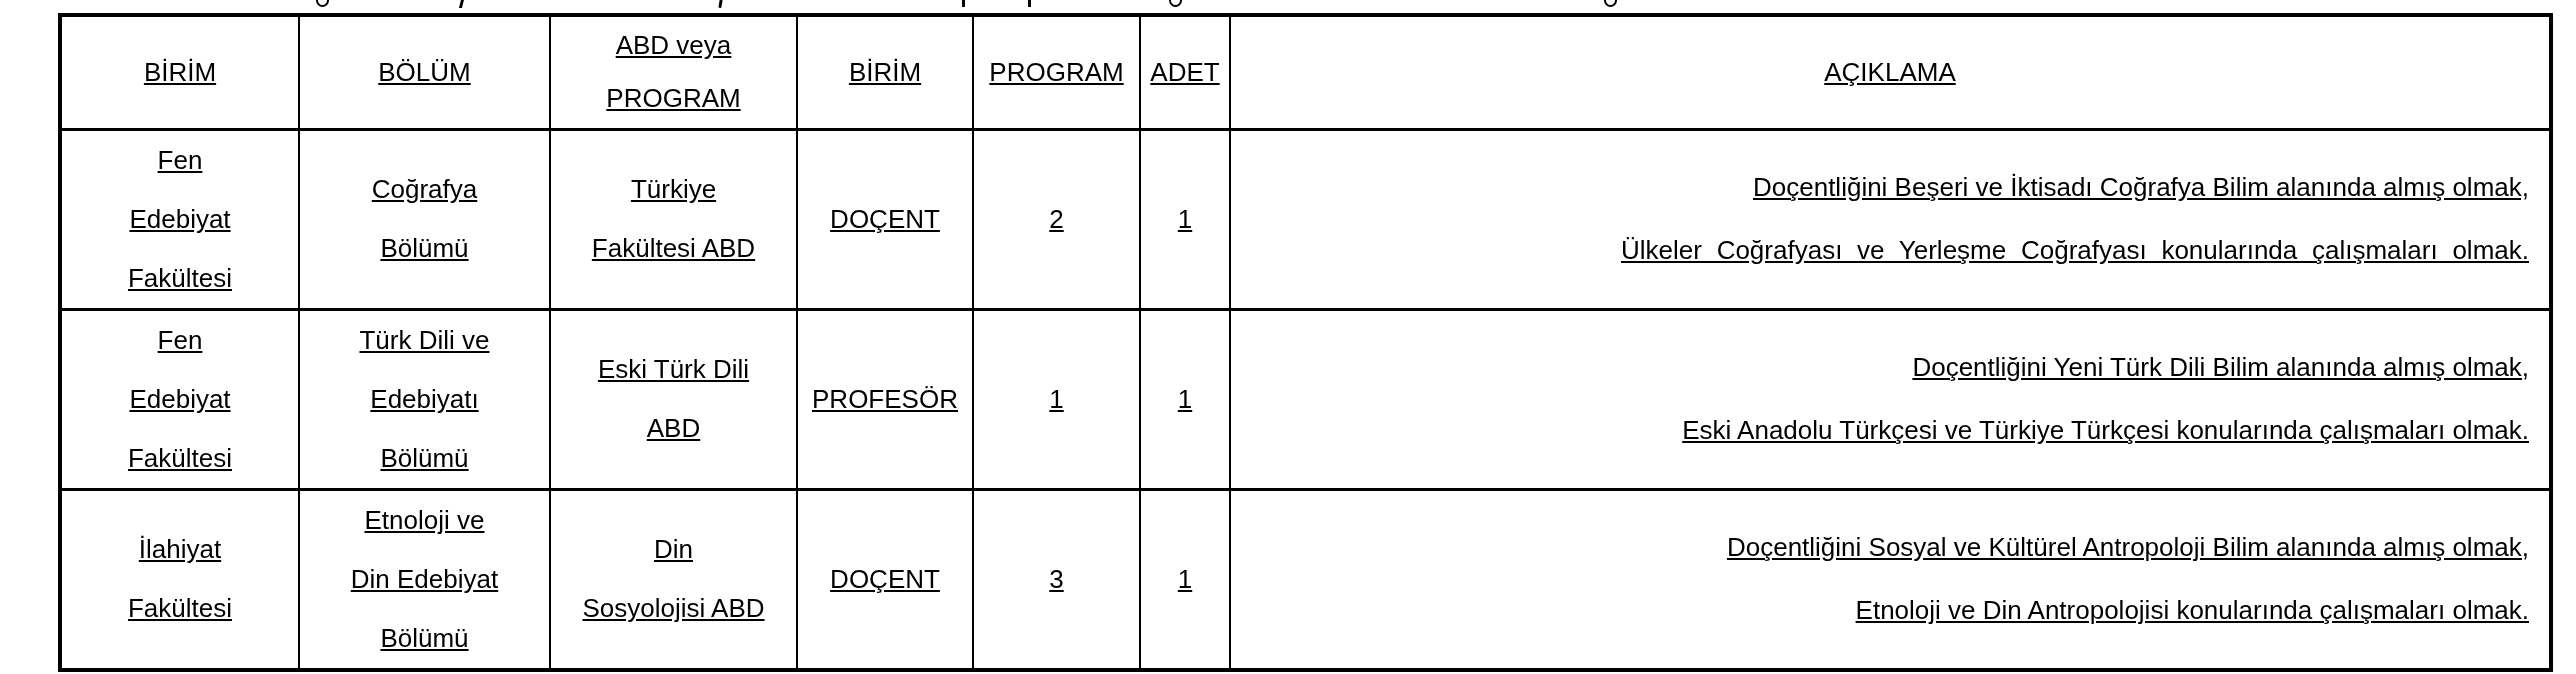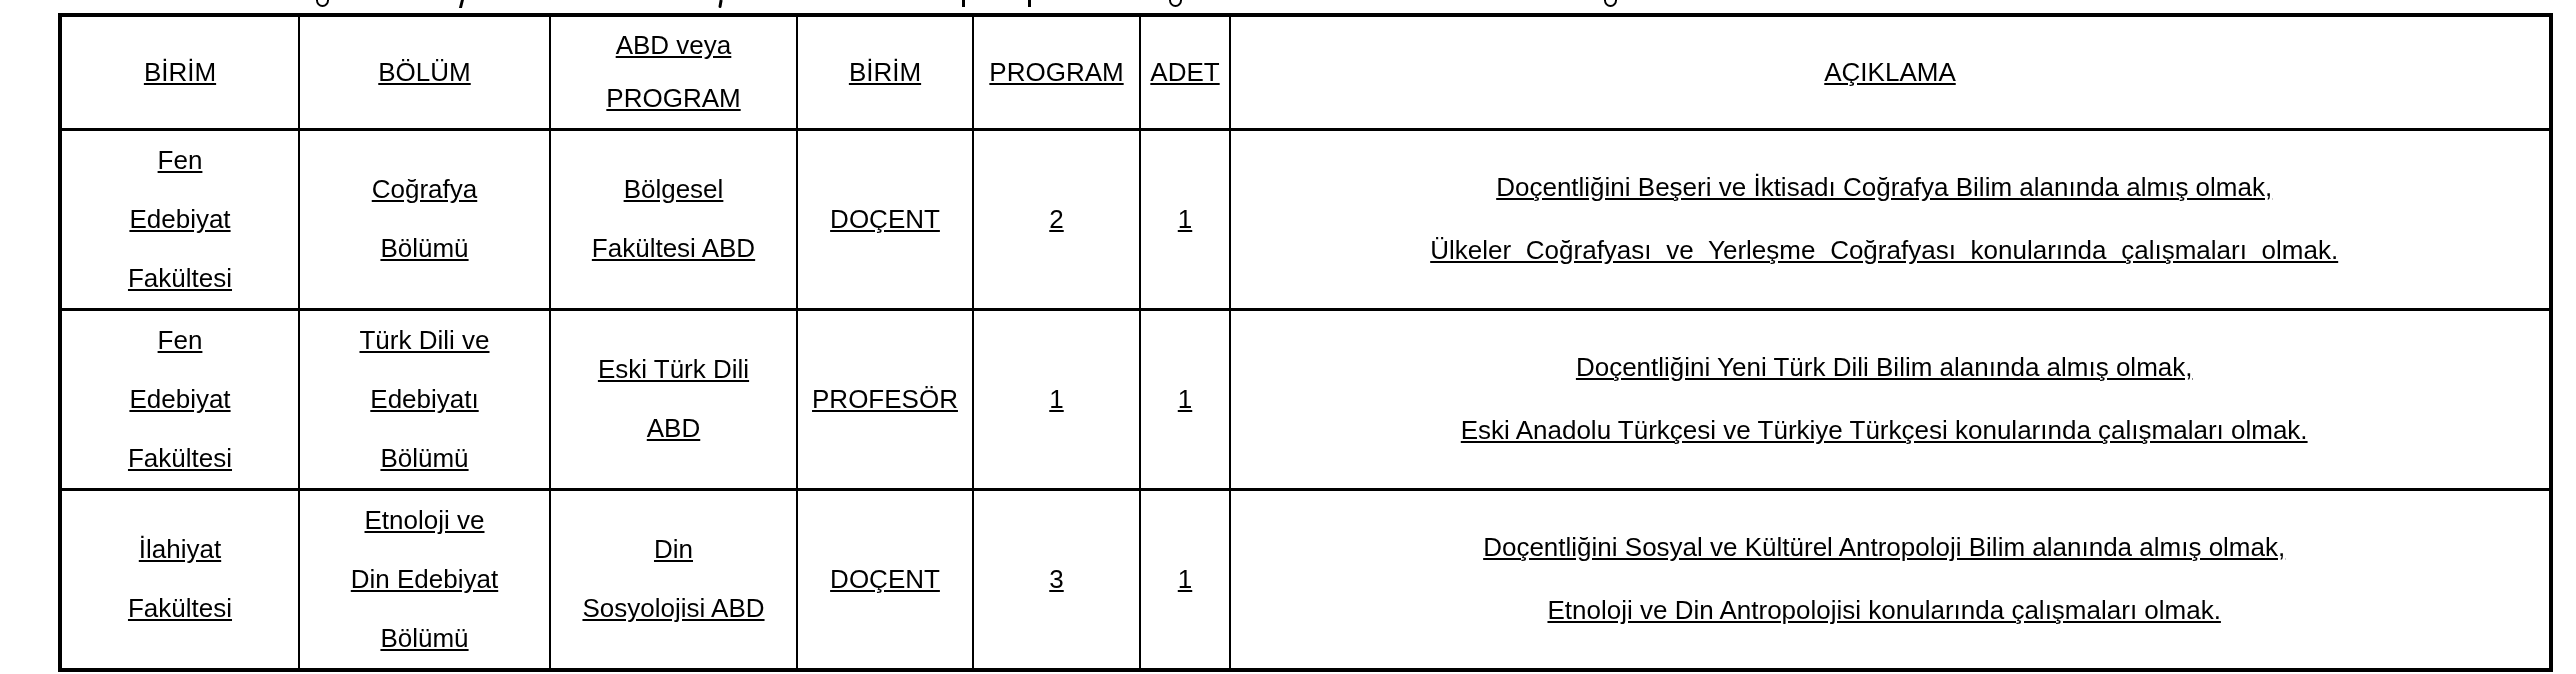--- a/index.html
+++ b/index.html
@@ -53,21 +53,21 @@
   }
   thead tr { height: 114px; }
   tbody tr.r0 { height: 176px; }
   tbody tr.r1 { height: 180px; }
   tbody tr.r2 { height: 180px; }
 
   .line { line-height: 59px; white-space: nowrap; }
   th .line { line-height: 53px; }
 
   td.aciklama {
-    text-align: center;
+    text-align: right;
     padding-left: 8.4px;
     padding-right: 20px;
   }
   td.aciklama .line { line-height: 63px; }
   
   tr.r0 td.aciklama .line:nth-child(2) { word-spacing: 7.5px; }
 </style>
 </head>
 <body>
 
@@ -122,21 +122,21 @@
       <td>
           <div class="line">Fen</div>
           <div class="line">Edebiyat</div>
           <div class="line">Fakültesi</div>
         </td>
       <td>
           <div class="line">Coğrafya</div>
           <div class="line">Bölümü</div>
         </td>
       <td>
-          <div class="line">Bölgesel</div>
+          <div class="line">Türkiye</div>
           <div class="line">Fakültesi ABD</div>
         </td>
       <td>DOÇENT</td>
       <td>2</td>
       <td>1</td>
       <td class="aciklama">
           <div class="line">Doçentliğini Beşeri ve İktisadı Coğrafya Bilim alanında almış olmak,</div>
           <div class="line">Ülkeler Coğrafyası ve Yerleşme Coğrafyası konularında çalışmaları olmak.</div>
         </td>
     </tr>

